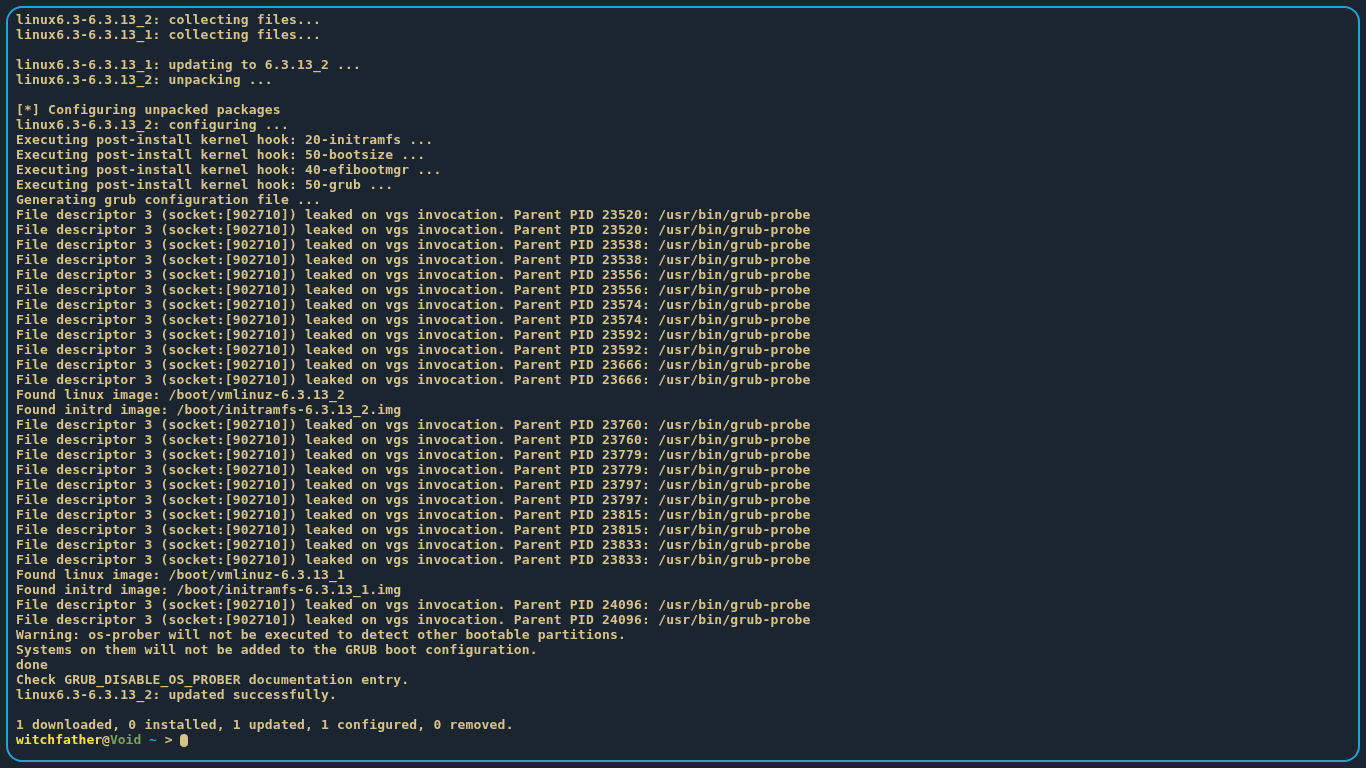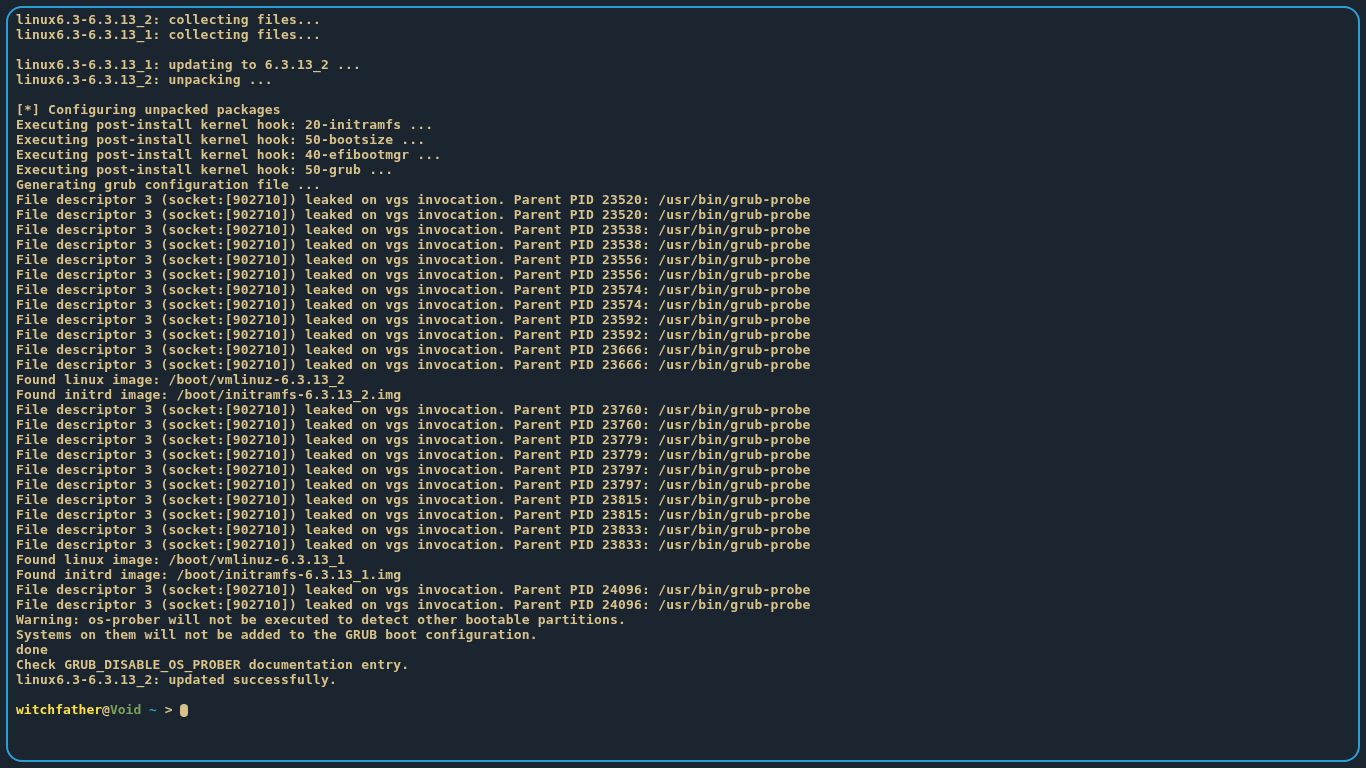--- a/index.html
+++ b/index.html
@@ -22,20 +22,21 @@
 <div class="screen">
   <div class="terminal-wrap">
     <div class="terminal" id="terminal">
         <div class="line">linux6.3-6.3.13_2: collecting files...</div>
         <div class="line">linux6.3-6.3.13_1: collecting files...</div>
         <div class="line">&nbsp;</div>
         <div class="line">linux6.3-6.3.13_1: updating to 6.3.13_2 ...</div>
         <div class="line">linux6.3-6.3.13_2: unpacking ...</div>
         <div class="line">&nbsp;</div>
         <div class="line">[*] Configuring unpacked packages</div>
+        <div class="line">linux6.3-6.3.13_2: configuring ...</div>
         <div class="line">Executing post-install kernel hook: 20-initramfs ...</div>
         <div class="line">Executing post-install kernel hook: 50-bootsize ...</div>
         <div class="line">Executing post-install kernel hook: 40-efibootmgr ...</div>
         <div class="line">Executing post-install kernel hook: 50-grub ...</div>
         <div class="line">Generating grub configuration file ...</div>
         <div class="line">File descriptor 3 (socket:[902710]) leaked on vgs invocation. Parent PID 23520: /usr/bin/grub-probe</div>
         <div class="line">File descriptor 3 (socket:[902710]) leaked on vgs invocation. Parent PID 23520: /usr/bin/grub-probe</div>
         <div class="line">File descriptor 3 (socket:[902710]) leaked on vgs invocation. Parent PID 23538: /usr/bin/grub-probe</div>
         <div class="line">File descriptor 3 (socket:[902710]) leaked on vgs invocation. Parent PID 23538: /usr/bin/grub-probe</div>
         <div class="line">File descriptor 3 (socket:[902710]) leaked on vgs invocation. Parent PID 23556: /usr/bin/grub-probe</div>
@@ -61,17 +62,18 @@
         <div class="line">Found linux image: /boot/vmlinuz-6.3.13_1</div>
         <div class="line">Found initrd image: /boot/initramfs-6.3.13_1.img</div>
         <div class="line">File descriptor 3 (socket:[902710]) leaked on vgs invocation. Parent PID 24096: /usr/bin/grub-probe</div>
         <div class="line">File descriptor 3 (socket:[902710]) leaked on vgs invocation. Parent PID 24096: /usr/bin/grub-probe</div>
         <div class="line">Warning: os-prober will not be executed to detect other bootable partitions.</div>
         <div class="line">Systems on them will not be added to the GRUB boot configuration.</div>
         <div class="line">done</div>
         <div class="line">Check GRUB_DISABLE_OS_PROBER documentation entry.</div>
         <div class="line">linux6.3-6.3.13_2: updated successfully.</div>
         <div class="line">&nbsp;</div>
+        <div class="line">1 downloaded, 0 installed, 1 updated, 1 configured, 0 removed.</div>
         <div class="prompt-line"><span class="prompt-user">witchfather</span><span class="prompt-at">@</span><span class="prompt-host">Void</span><span class="prompt-path"> ~</span><span class="prompt-sym"> &gt; </span><span class="cursor"></span></div>
       </div>
   </div>
 
 </div>
 
 </body></html>

